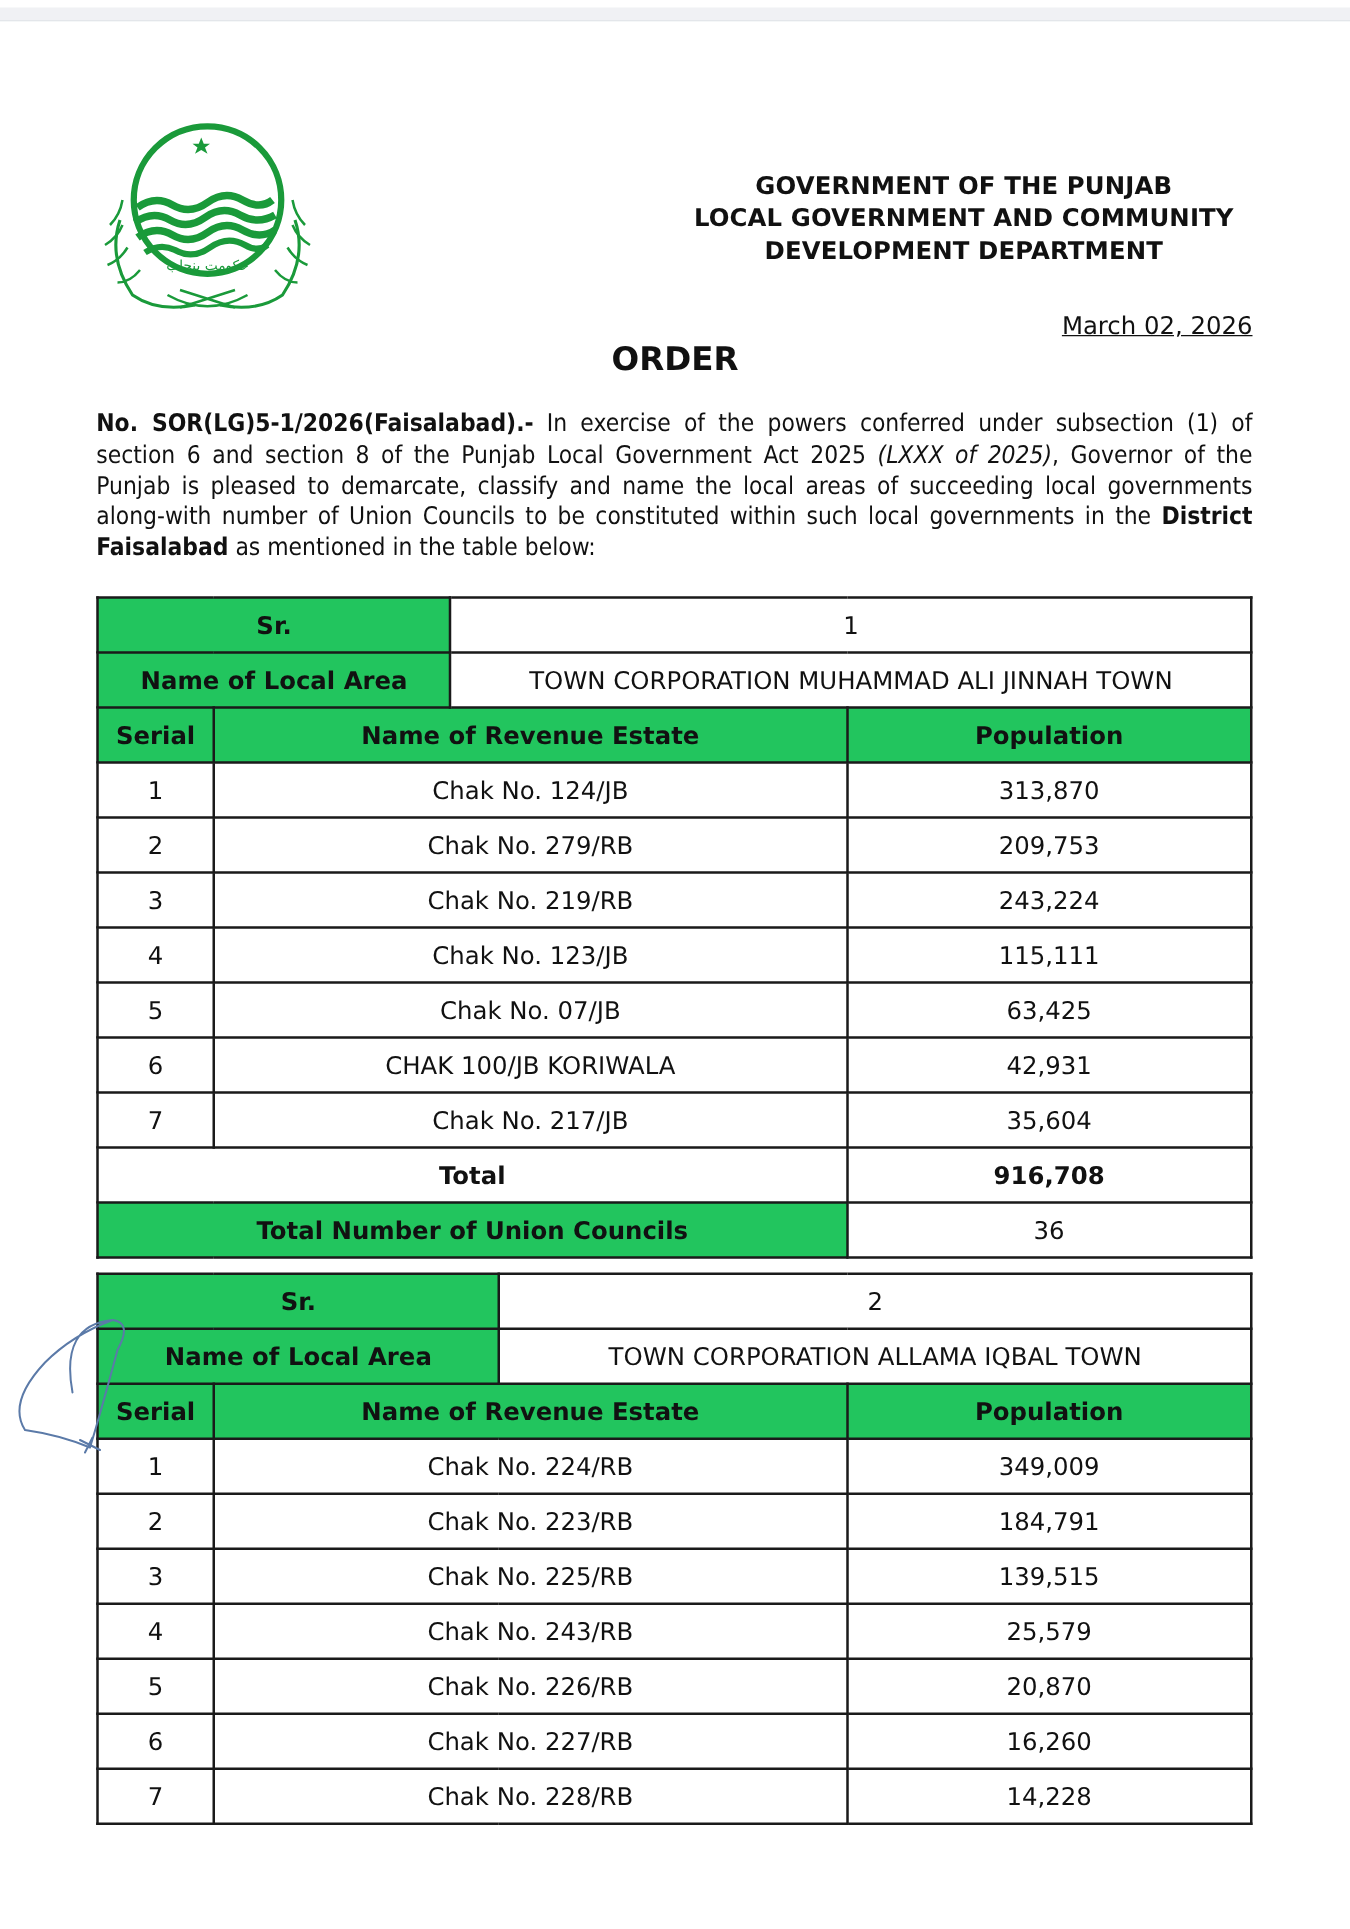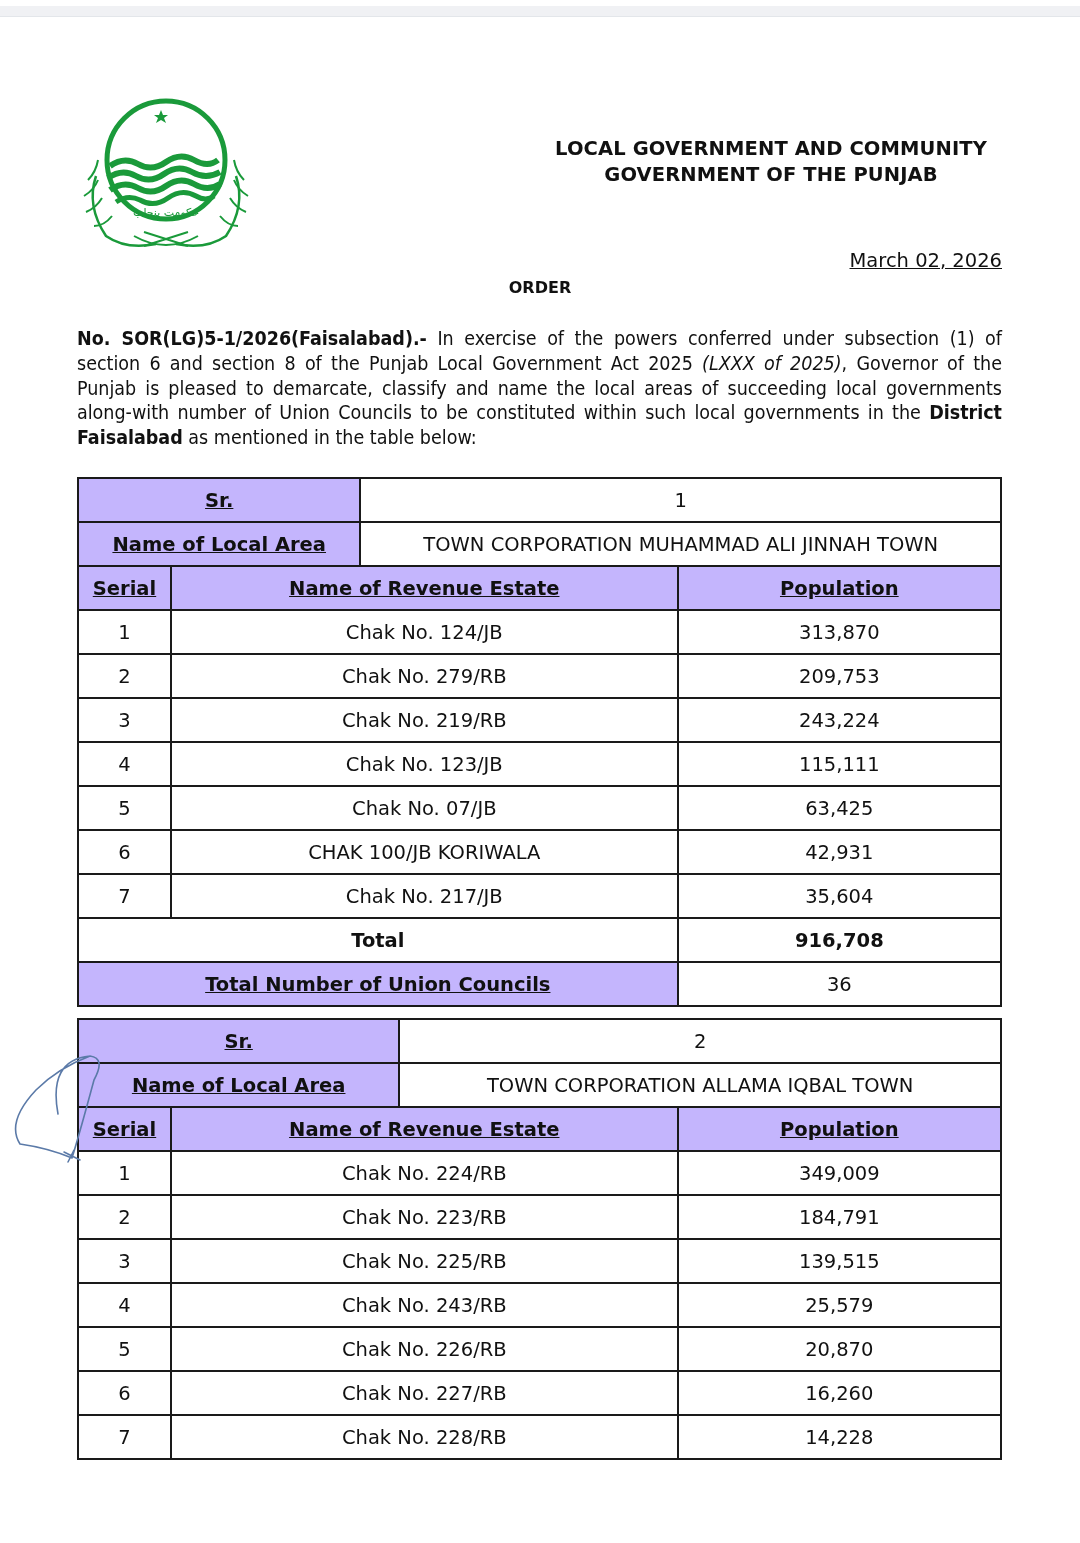--- a/index.html
+++ b/index.html
@@ -26,21 +26,21 @@
       position: absolute; left: 540px; top: 136px; width: 462px;
       text-align: center; font-weight: bold; font-size: 19.5px; line-height: 26px;
       letter-spacing: 0.1px;
     }
     .date {
       position: absolute; right: 78px; top: 248px;
       font-size: 19.5px; line-height: 26px; text-decoration: underline;
     }
     .order-title {
       position: absolute; left: 0; width: 1080px; top: 274px;
-      text-align: center; font-weight: bold; font-size: 16px; line-height: 28px;
+      text-align: center; font-weight: bold; font-size: 26px; line-height: 28px;
     }
     .intro {
       position: absolute; left: 77px; top: 327px; width: 925px;
       font-size: 19.5px; line-height: 24.8px;
       text-align: justify;
       font-stretch: condensed;
     }
     .intro b { font-weight: bold; }
     .intro i { font-style: italic; }
 
@@ -48,21 +48,21 @@
       position: absolute; left: 77px; width: 925px;
       border-collapse: collapse;
       font-size: 19.5px;
     }
     table.area td {
       border: 2px solid #1a1a1a;
       height: 44px;
       padding: 0 8px;
       vertical-align: middle;
     }
-    .gray { background: #c4b5fd; font-weight: bold; text-align: center; text-decoration: underline; }
+    .gray { background: #22c55e; font-weight: bold; text-align: center; }
     .center { text-align: center; }
     .left { text-align: center; }
     .bold { font-weight: bold; }
 
     .signature {
       position: absolute; left: 8px; top: 1052px; width: 100px; height: 115px;
     }
   </style>
 </head>
 <body>
@@ -88,22 +88,23 @@
 
       <path d="M162 80 q10 30 -10 60 q-20 14 -50 8" stroke-width="2.5"></path>
       <path d="M170 84 q-8 -8 -10 -20 M174 100 q-10 -6 -14 -16 M172 116 q-10 -4 -16 -14 M164 130 q-10 0 -18 -10" stroke-width="2"></path>
 
       <path d="M60 140 q32 18 64 0 M70 150 l44 -14 M70 136 l44 14" stroke-width="2"></path>
     </g>
     <text x="92" y="120" text-anchor="middle" font-size="11" fill="#1a9a3a" font-family="DejaVu Sans, sans-serif">حکومت پنجاب</text>
   </svg>
 
   <div class="header-block">
+    <div>GOVERNMENT OF THE PUNJAB</div>
     <div>LOCAL GOVERNMENT AND COMMUNITY</div>
-    <div>GOVERNMENT OF THE PUNJAB</div>
+    <div>DEVELOPMENT DEPARTMENT</div>
   </div>
 
   <div class="date">March 02, 2026</div>
   <div class="order-title">ORDER</div>
 
   <p class="intro"><b>No. SOR(LG)5-1/2026(Faisalabad).-</b><span> In exercise of the powers conferred under subsection (1) of section 6 and section 8 of the Punjab Local Government Act 2025 </span><i>(LXXX of 2025)</i><span>, Governor of the Punjab is pleased to demarcate, classify and name the local areas of succeeding local governments along-with number of Union Councils to be constituted within such local governments in the </span><b>District Faisalabad</b><span> as mentioned in the table below:</span></p>
 
   <table class="area" style="top:477px;">
     <colgroup>
       <col style="width:93px">

